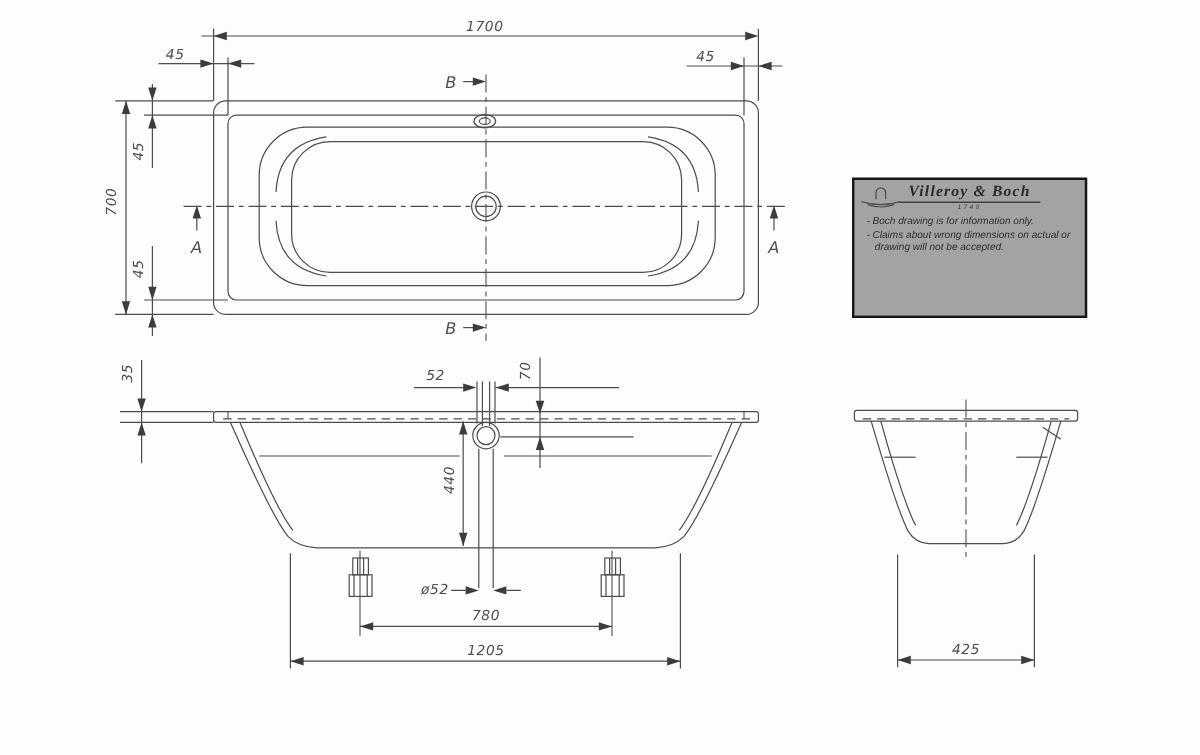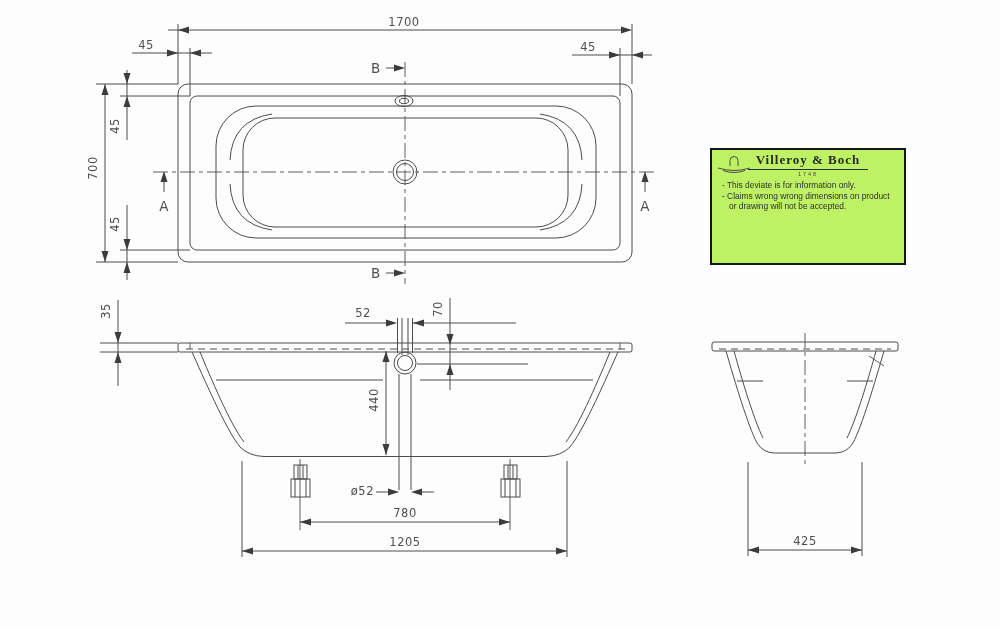--- a/index.html
+++ b/index.html
@@ -1,27 +1,27 @@
 <!DOCTYPE html>
 <html><head>
 <meta charset="utf-8">
 <style>
   html,body{margin:0;padding:0;background:#fff;}
   #stage{position:relative;width:1000px;height:629px;background:#fdfdfd;overflow:hidden;
-         font-family:"Liberation Sans",sans-serif;}
+         font-family:"Liberation Sans",sans-serif;font-style:italic;}
   svg{position:absolute;left:0;top:0;}
   svg line, svg path, svg rect, svg circle, svg ellipse{stroke:#4c4c4c;stroke-width:1;fill:none;}
   svg polygon{fill:#3c3c3c;stroke:none;}
   svg text{font-family:"DejaVu Sans",sans-serif;font-size:11.5px;fill:#4f4f4f;letter-spacing:.5px;}
   svg text.sec{font-size:13.5px;}
   .dashed{stroke-dasharray:7 5;}
   .cline{stroke-dasharray:15 4 4 4;}
   .thin{stroke-width:.9;}
   #infobox{position:absolute;left:710px;top:148px;width:192px;height:113px;
-           border:2px solid #161616;background:#bef264;text-align:center;color:#222;}
+           border:2px solid #161616;background:#a3a3a3;text-align:center;color:#222;}
   #infobox .brand{font-family:"Liberation Serif",serif;font-weight:bold;font-size:13px;
                   letter-spacing:1px;color:#2a2a2a;display:inline-block;
                   border-bottom:1.5px solid #2a2a2a;padding:0 8px 1px 8px;margin-top:1px;}
   #infobox .year{font-size:5.5px;letter-spacing:2px;color:#444;margin-top:1px;}
   #infobox .notes{margin:3px 6px 0 10px;text-align:left;font-size:8.4px;line-height:1.25;color:#2e2e2e;}
   #infobox .note{text-indent:-7px;padding-left:7px;}
   .logo-glyph{margin-top:4px;}
 </style>
 </head>
 <body>
@@ -248,17 +248,17 @@
     <svg class="logo-glyph" width="44" height="20" viewBox="0 0 44 20">
       <path d="M 18,12 V 6.5 A 4,4 0 0 1 26,6.5 V 12" stroke="#3a3a3a" stroke-width="2.2" fill="none"></path>
       <path d="M 6,14 Q 22,19 38,14" stroke="#3a3a3a" stroke-width="1.2" fill="none"></path>
       <path d="M 11,16.5 Q 22,20.5 33,16.5" stroke="#3a3a3a" stroke-width="1" fill="none"></path>
     </svg>
     <div>
       <span class="brand">Villeroy &amp; Boch</span>
     </div>
     <div class="year">1748</div>
     <div class="notes">
-      <div class="note">- This deviate is for information only.</div>
-      <div class="note">- Claims wrong wrong dimensions on product or drawing will not be accepted.</div>
+      <div class="note">- Boch drawing is for information only.</div>
+      <div class="note">- Claims about wrong dimensions on actual or drawing will not be accepted.</div>
     </div>
   </div>
 </div>
 
 </body></html>

